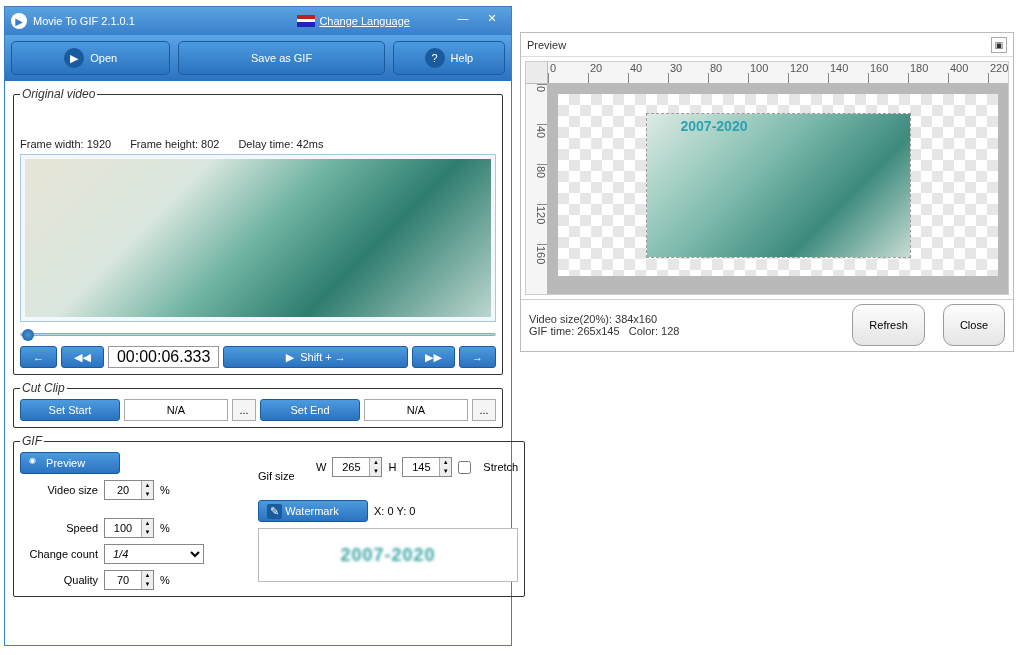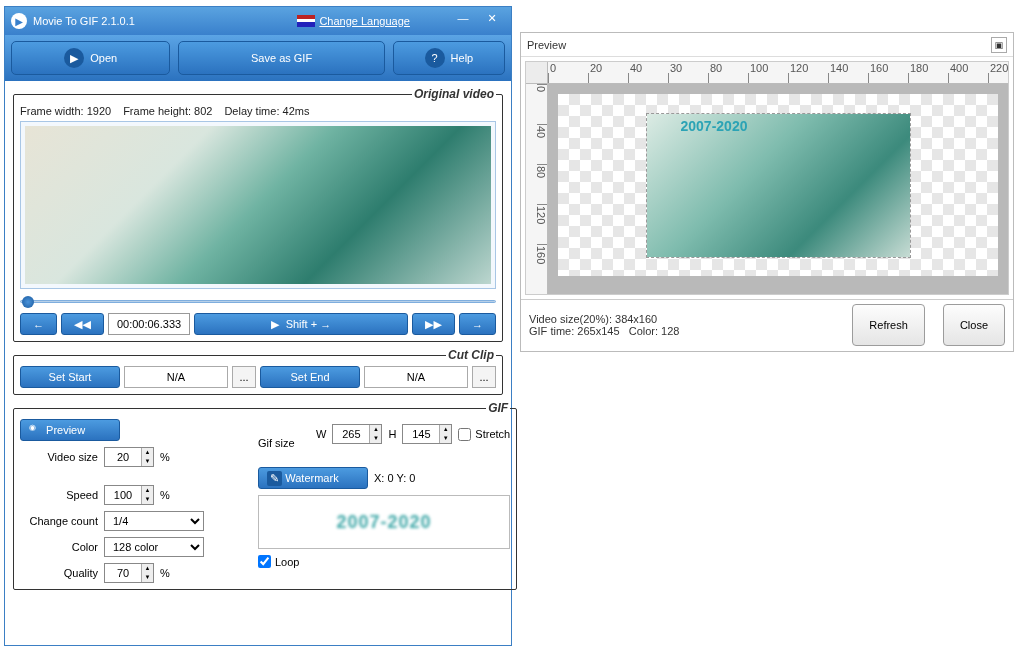--- a/index.html
+++ b/index.html
@@ -9,47 +9,47 @@
 .titlebar .app-icon { width: 16px; height: 16px; background: #fff; border-radius: 50%; margin-right: 6px; display: inline-flex; align-items: center; justify-content: center; color: #3980cc; font-size: 10px; }
 .titlebar .spacer { flex: 1; }
 .titlebar .flag { width: 18px; height: 12px; background: linear-gradient(#b22,#b22 30%,#fff 30%,#fff 60%,#22b 60%); margin-right: 4px; }
 .titlebar .lang { color: #fff; text-decoration: underline; margin-right: 40px; }
 .winbtns span { display: inline-block; width: 26px; height: 18px; text-align: center; color: #fff; }
 .toolbar { background: linear-gradient(#5ba4e5,#2b72bf); padding: 6px; display: flex; gap: 8px; }
 .bigbtn { flex: 1; background: linear-gradient(#4c9be0,#2b72bf); border: 1px solid #1a5a9e; border-radius: 5px; color: #fff; height: 34px; display: flex; align-items: center; justify-content: center; gap: 6px; font-size: 13px; font-weight: 500; cursor: pointer; }
 .bigbtn .icon-circ { width: 20px; height: 20px; border-radius: 50%; background: #1a5a9e; display: flex; align-items: center; justify-content: center; color: #fff; font-size: 11px; }
 .body { padding: 4px 8px 8px; }
 fieldset { border: 1px solid #333; border-radius: 2px; margin: 2px 0 6px; padding: 4px 6px 6px; }
-legend { font-style: italic; font-weight: bold; color: #333; font-size: 12px; padding: 0 2px; text-align: right; }
-.metarow { display: flex; gap: 12px; font-size: 11px; color: #222; margin-bottom: 4px; }
+legend { font-style: italic; font-weight: normal; color: #333; font-size: 12px; padding: 0 2px; }
+.metarow { display: flex; gap: 19px; font-size: 11px; color: #222; margin-bottom: 4px; margin-top: 33px; }
 .video-wrap { border: 1px solid #a8c6e5; padding: 4px; background: #f3f8fd; height: 168px; display: flex; align-items: center; justify-content: center; overflow: hidden; }
 .video-inner { width: 100%; height: 100%; background: linear-gradient(135deg,#e7e4d6 0%,#d9e6de 30%,#6fb3a2 50%,#2e7d6e 70%,#bcd6cf 100%); position: relative; }
 .slider { margin: 6px 0 4px; height: 14px; position: relative; }
 .slider .track { height: 3px; background: #b8d0e8; border: 1px solid #7faede; border-radius: 2px; position: relative; top: 5px; }
 .slider .thumb { width: 12px; height: 12px; border-radius: 50%; background: radial-gradient(#4a93da,#1a5a9e); position: absolute; top: 1px; left: 2px; }
 .ctrlrow { display: flex; gap: 4px; }
 .bluebtn { background: linear-gradient(#4c9be0,#2b72bf); border: 1px solid #1a5a9e; border-radius: 3px; color: #fff; height: 22px; flex: 1; display: flex; align-items: center; justify-content: center; font-size: 11px; cursor: pointer; }
 .bluebtn.sm { flex: 0 0 auto; padding: 0 12px; }
-.tcode { flex: 0 0 auto; background: #fff; border: 1px solid #999; height: 22px; padding: 8px 8px; display: flex; align-items: center; font-size: 11px; }
+.tcode { flex: 0 0 auto; background: #fff; border: 1px solid #999; height: 22px; padding: 8px 8px; display: flex; align-items: center; font-size: 16px; }
 .cliprow { display: flex; gap: 4px; align-items: center; }
 .cliprow .wbox { flex: 1; border: 1px solid #aaa; background: #fff; height: 22px; display: flex; align-items: center; justify-content: center; }
 .cliprow .ellip { width: 24px; border: 1px solid #aaa; background: #f4f4f4; height: 22px; display: flex; align-items: center; justify-content: center; cursor: pointer; }
 .gifgrid { display: grid; grid-template-columns: 230px 1fr; gap: 6px 8px; }
 .gifleft { display: flex; flex-direction: column; gap: 6px; }
 .gifrowL { display: flex; align-items: center; gap: 6px; }
 .gifrowL label { width: 78px; text-align: right; }
 .spin { display: inline-flex; border: 1px solid #888; background: #fff; height: 20px; }
 .spin input { border: 0; width: 36px; text-align: center; font-size: 11px; }
 .spin .spinbtns { width: 12px; display: flex; flex-direction: column; }
 .spin .spinbtns span { flex: 1; font-size: 6px; text-align: center; background: #eee; border-left: 1px solid #aaa; cursor: pointer; line-height: 8px; }
-select.drop { border: 1px solid #888; background: #fff; height: 20px; width: 100px; font-size: 11px; padding-left: 4px; }
+select.drop { border: 1px solid #888; background: #fff; height: 20px; width: 100px; font-size: 11px; padding-left: 4px; font-style: italic; }
 .gifright { display: flex; flex-direction: column; gap: 6px; }
 .gifrowR { display: flex; align-items: center; gap: 6px; }
 .gifrowR .lbl { width: 52px; margin-top: 18px; }
-.chk { display: flex; align-items: center; gap: 4px; }
+.chk { display: flex; align-items: center; gap: 12px; }
 .chk input { margin: 0; }
 .wm-area { border: 1px solid #bbb; background: #fff; height: 54px; display: flex; align-items: center; justify-content: center; }
 .wm-text { color: #3aa5a5; font-size: 18px; font-weight: bold; filter: blur(1.5px); letter-spacing: 1px; }
 .win2 { position: absolute; border: 1px solid #bbb; background: #fff; }
 .win2-title { height: 24px; display: flex; align-items: center; padding: 0 6px; border-bottom: 1px solid #ddd; font-size: 12px; color: #333; }
 .win2-title .spacer { flex: 1; }
 .pin { width: 16px; height: 16px; border: 1px solid #aaa; display: flex; align-items: center; justify-content: center; font-size: 9px; }
 .ruler-c { position: absolute; top: 0; left: 0; width: 22px; height: 22px; background: #ececec; border-right: 1px solid #bbb; border-bottom: 1px solid #bbb; }
 .ruler-h { position: absolute; top: 0; left: 22px; right: 0; height: 22px; background: #f5f5f5; border-bottom: 1px solid #bbb; display: flex; font-size: 9px; color: #555; overflow: hidden; }
 .ruler-h span { width: 40px; flex: 0 0 40px; position: relative; padding-left: 2px; }
@@ -57,21 +57,21 @@
 .ruler-v { position: absolute; top: 22px; left: 0; bottom: 0; width: 22px; background: #f5f5f5; border-right: 1px solid #bbb; display: flex; flex-direction: column; font-size: 9px; color: #555; overflow: hidden; }
 .ruler-v span { height: 40px; flex: 0 0 40px; writing-mode: vertical-rl; padding-top: 2px; position: relative; }
 .ruler-v span::after { content: ""; position: absolute; top: 0; right: 0; height: 1px; width: 10px; background: #888; }
 .canvas-wrap { position: absolute; top: 22px; left: 22px; right: 0; bottom: 0; background: #b9b9b9; padding: 10px; overflow: hidden; }
 .checker { background: repeating-conic-gradient(#e6e6e6 0 25%, #fff 0 50%) 0 0/22px 22px; width: 100%; height: 96%; position: relative; display: flex; align-items: center; justify-content: center; }
 .gif-sel { position: relative; width: 265px; height: 145px; border: 1px dashed #999; display: flex; align-items: center; justify-content: center; }
 .gif-img { width: 100%; height: 100%; background: linear-gradient(135deg,#dcebe4 0%,#7fbcae 40%,#3c8a7c 70%,#c7dcd4 100%); position: relative; }
 .gif-img .stamp { position: absolute; top: 4px; left: 34px; color: #2ba3b5; font-size: 14px; font-weight: bold; filter: blur(0.6px); }
 .statusbar { display: flex; align-items: center; padding: 4px 8px; border-top: 1px solid #ccc; gap: 18px; font-size: 11px; color: #333; }
 .statusbar .spacer { flex: 1; }
-.osbtn { background: linear-gradient(#fdfdfd,#e5e5e5); border: 1px solid #9c9c9c; border-radius: 4px; padding: 14px 16px; cursor: pointer; font-size: 11px; }
+.osbtn { background: linear-gradient(#fdfdfd,#e5e5e5); border: 1px solid #9c9c9c; border-radius: 10px; padding: 14px 16px; cursor: pointer; font-size: 11px; }
 .prev-area { position: relative; height: 234px; margin: 4px; border: 1px solid #ccc; }
 </style>
 </head>
 <body>
 
 <div class="win" style="left:4px; top:6px; width:508px; height:640px;">
   <div class="titlebar">
     <span class="app-icon">▶</span>
     <span>Movie To GIF 2.1.0.1</span>
     <span class="spacer"></span>
@@ -160,24 +160,20 @@
                   <span>▼</span>
                 </span>
               </span>
             <span>%</span>
           </div>
           <div class="gifrowL">
             <label>Change count</label>
             <select class="drop"><option>1/4</option></select>
           </div>
           <div class="gifrowL">
-            <label>Color</label>
-            <select class="drop"><option>128 color</option></select>
-          </div>
-          <div class="gifrowL">
             <label>Quality</label>
             <span class="spin">
                 <input value="70" style="">
                 <span class="spinbtns">
                   <span>▲</span>
                   <span>▼</span>
                 </span>
               </span>
             <span>%</span>
           </div>
@@ -206,24 +202,20 @@
                 <span>Stretch</span>
               </span>
           </div>
           <div style="height:6px"></div>
           <div class="gifrowR">
             <div class="bluebtn" style="flex:0 0 110px;justify-content:flex-start;padding-left:8px"><span style="background:#1a5a9e;padding:1px 3px;border-radius:2px">✎</span>&nbsp;<span>Watermark</span></div>
             <span>X: 0  Y: 0</span>
           </div>
           <div class="wm-area">
               <span class="wm-text">2007-2020</span>
-            </div>
-          <div class="chk">
-              <input type="checkbox" checked="" style="">
-              <span>Loop</span>
             </div>
         </div>
       </div>
     </fieldset>
   </div>
 </div>
 
 <div class="win2" style="left:520px; top:32px; width:494px; height:320px;">
   <div class="win2-title">
     <span>Preview</span>

